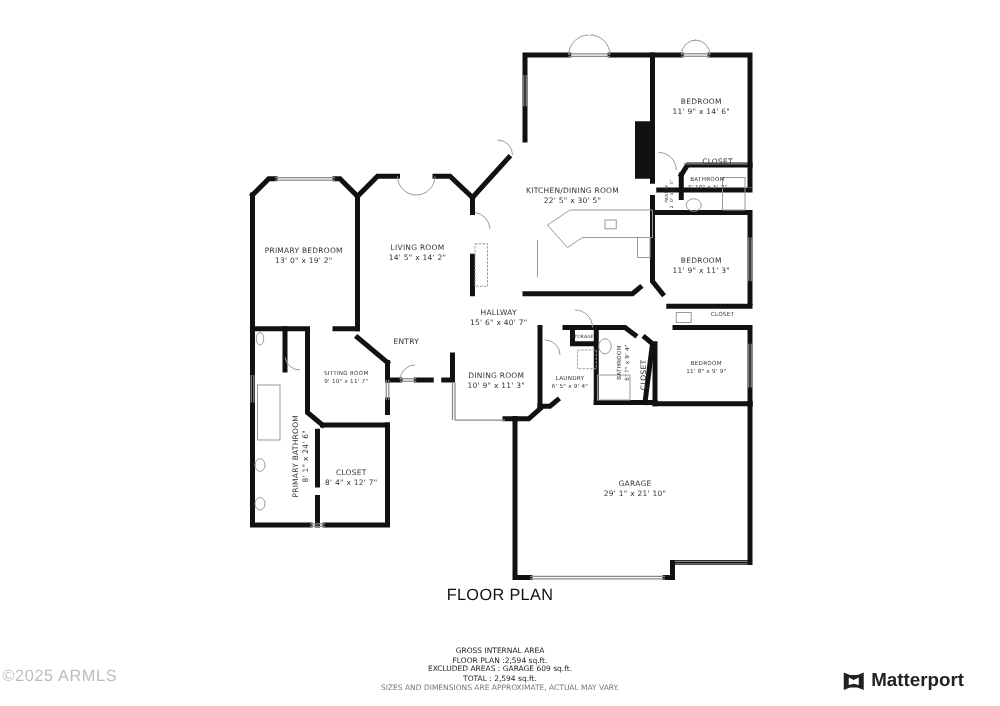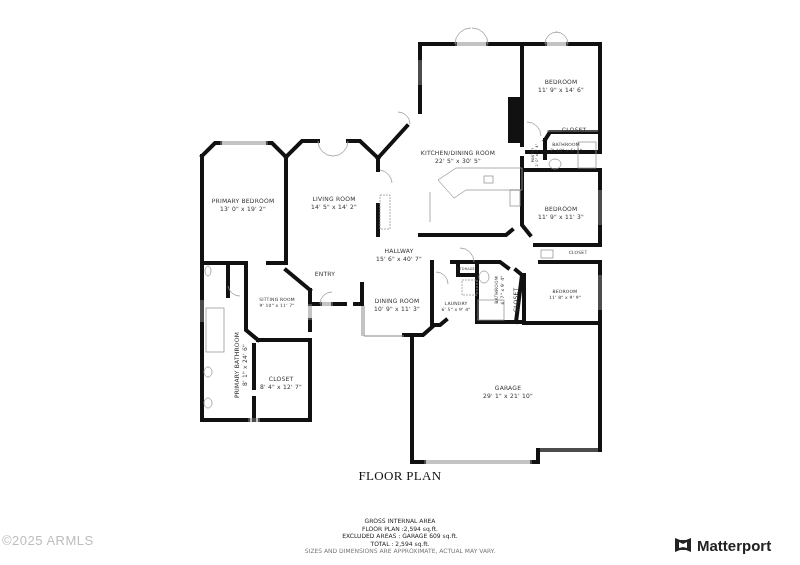--- a/index.html
+++ b/index.html
@@ -3,25 +3,25 @@
 <meta charset="utf-8">
 <style>
   html,body{margin:0;padding:0;background:#ffffff;}
   body{width:800px;height:565px;position:relative;overflow:hidden;font-family:"DejaVu Sans","Liberation Sans",sans-serif;}
   svg.plan{position:absolute;left:0;top:0;}
   .lbl{position:absolute;text-align:center;color:#333;font-size:6px;line-height:8px;white-space:nowrap;transform:translateX(-50%);letter-spacing:0.2px;}
   .lbl .n{display:block;}
   .lbl .d{display:block;}
   .sm{font-size:4.5px;line-height:6px;}
   .vert{transform:translate(-50%,-50%) rotate(-90deg);}
-  .title{position:absolute;left:400px;top:468px;transform:translateX(-50%);font-size:13px;color:#111;letter-spacing:0.3px;font-family:Liberation Serif, serif;}
+  .title{position:absolute;left:400px;top:468px;transform:translateX(-50%);font-size:13px;color:#111;letter-spacing:0.3px;font-family:Liberation Sans, sans-serif;}
   .area{position:absolute;left:400px;top:517px;transform:translateX(-50%);text-align:center;font-size:6px;line-height:7.5px;color:#222;white-space:nowrap;}
   .disc{color:#777;}
   .copyright{position:absolute;left:2px;top:533px;font-size:13px;color:#bdbdbd;font-family:"Liberation Sans",sans-serif;letter-spacing:0.5px;}
-  .brand{position:absolute;left:674px;top:536px;display:flex;align-items:center;gap:5px;}
+  .brand{position:absolute;left:674px;top:536px;display:flex;align-items:flex-start;gap:5px;}
   .brand-name{font-size:15px;font-weight:bold;color:#222;font-family:"Liberation Sans",sans-serif;}
 </style>
 </head>
 <body>
 
 <svg class="plan" width="800" height="565" viewBox="0 0 800 565">
   <g stroke="#111" stroke-width="4" fill="none" stroke-linecap="square">
 
     <path d="M202 156 L202 420 L248 420"></path>
     <path d="M202 156 L215 143 L220 143"></path>

